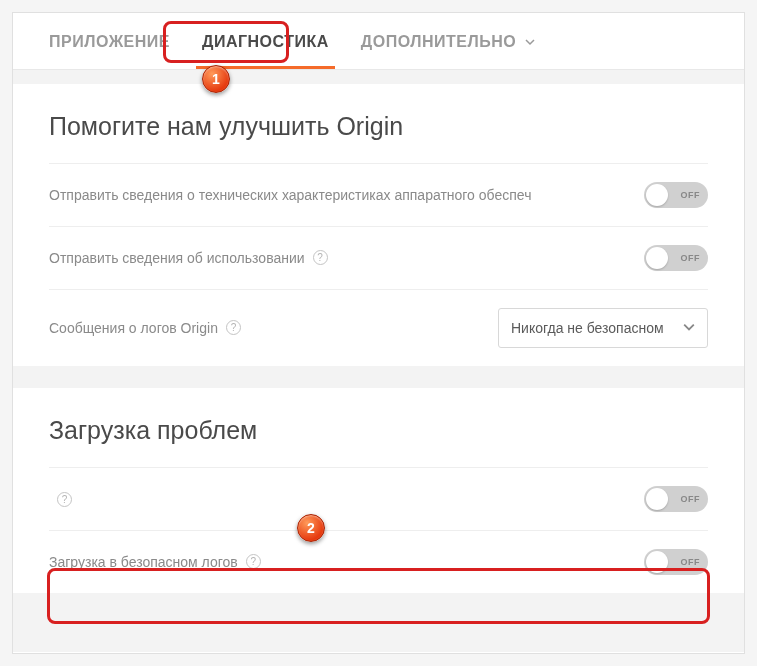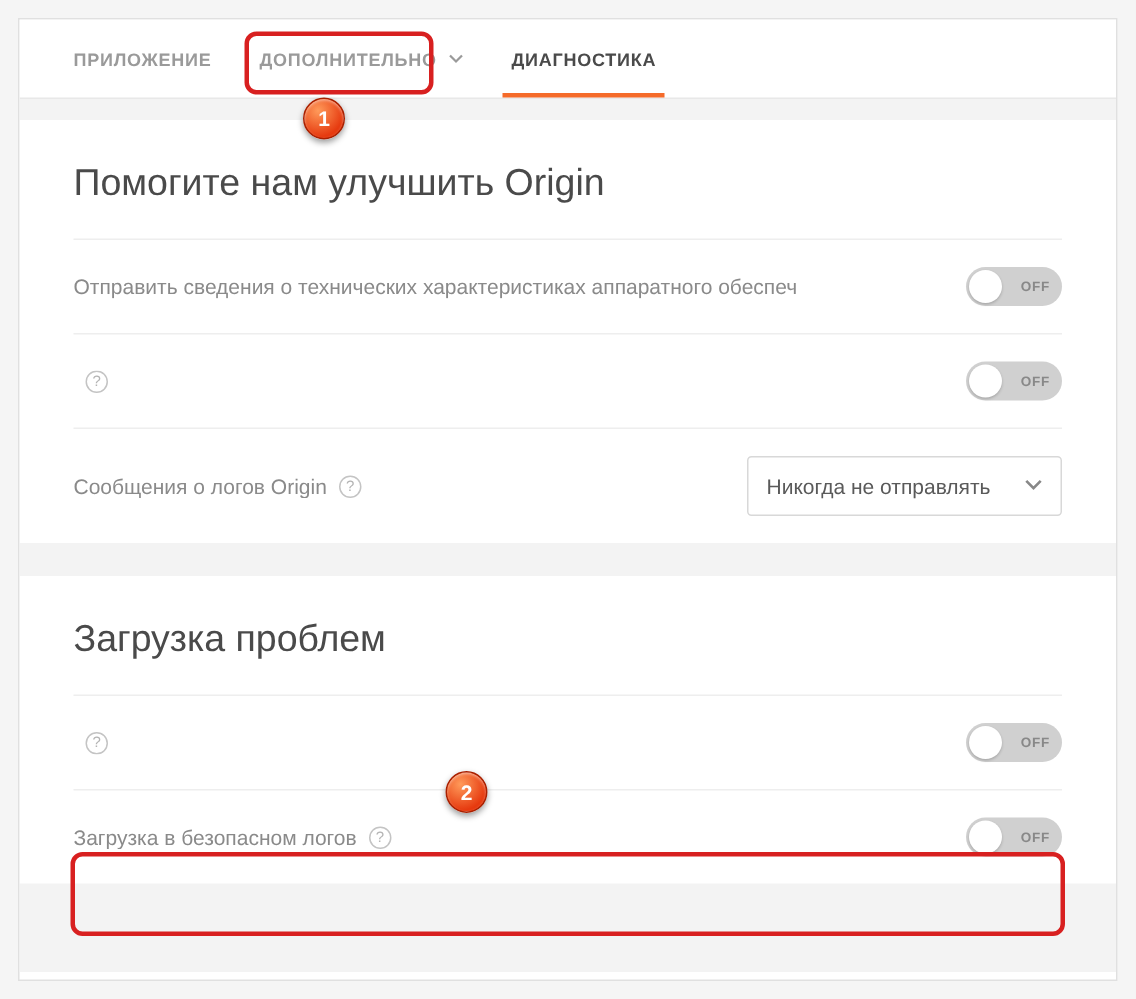--- a/index.html
+++ b/index.html
@@ -20,21 +20,21 @@
     .tabs {
       display: flex;
       align-items: center;
       padding: 0 20px;
       border-bottom: 1px solid #e8e8e8;
       background: #fff;
       position: relative;
     }
     .tab {
       padding: 20px 16px 18px;
-      font-size: 12px;
+      font-size: 16px;
       font-weight: 600;
       letter-spacing: 0.5px;
       color: #9a9a9a;
       cursor: pointer;
       position: relative;
     }
     .tab.active {
       color: #4a4a4a;
     }
     .tab.active::after {
@@ -87,21 +87,21 @@
     .row {
       display: flex;
       align-items: center;
       justify-content: space-between;
       padding: 18px 0;
       border-top: 1px solid #eeeeee;
       min-height: 62px;
     }
     .row-label {
       display: flex;
-      align-items: flex-end;
+      align-items: flex-start;
       font-size: 14px;
       color: #8a8a8a;
       flex: 1;
       overflow: hidden;
       white-space: nowrap;
     }
     .help-icon {
       width: 15px;
       height: 15px;
       border-radius: 50%;
@@ -180,29 +180,29 @@
       padding: 28px 36px 0;
     }
     .spacer { height: 14px; background:#f3f3f3; }
   </style>
 </head>
 <body>
 
 <div class="container">
   <div class="tabs">
     <div class="tab">ПРИЛОЖЕНИЕ</div>
+    <div class="tab active">ДИАГНОСТИКА</div>
     <div class="tab">
       <span>ДОПОЛНИТЕЛЬНО</span>
       <span class="chevron">
         <svg width="10" height="10" viewBox="0 0 10 10">
             <path d="M1 3 L5 7 L9 3" stroke="#9a9a9a" stroke-width="1.5" fill="none"></path>
           </svg>
       </span>
     </div>
-    <div class="tab active">ДИАГНОСТИКА</div>
     <div class="tab-highlight"></div>
   </div>
 
   <div class="callout callout-1">1</div>
 
   <div class="content-wrap">
     <div class="spacer"></div>
     <div class="card">
       <div class="section-title">Помогите нам улучшить Origin</div>
 
@@ -211,35 +211,36 @@
           <span>Отправить сведения о технических характеристиках аппаратного обеспеч</span>
         </div>
         <div class="toggle">
           <div class="toggle-knob"></div>
           <span class="toggle-text">OFF</span>
         </div>
       </div>
 
       <div class="row">
         <div class="row-label">
+          <span>Отправить сведения об использовании</span>
           <span class="help-icon">?</span>
         </div>
         <div class="toggle">
           <div class="toggle-knob"></div>
           <span class="toggle-text">OFF</span>
         </div>
       </div>
 
       <div class="row">
         <div class="row-label">
           <span>Сообщения о логов Origin</span>
           <span class="help-icon">?</span>
         </div>
         <div class="select">
-          <span>Никогда не отправлять</span>
+          <span>Никогда не безопасном</span>
           <span class="chevron">
             <svg width="12" height="12" viewBox="0 0 10 10">
                 <path d="M1 3 L5 7 L9 3" stroke="#888" stroke-width="1.5" fill="none"></path>
               </svg>
           </span>
         </div>
       </div>
     </div>
 
     <div class="spacer" style="height:22px"></div>

